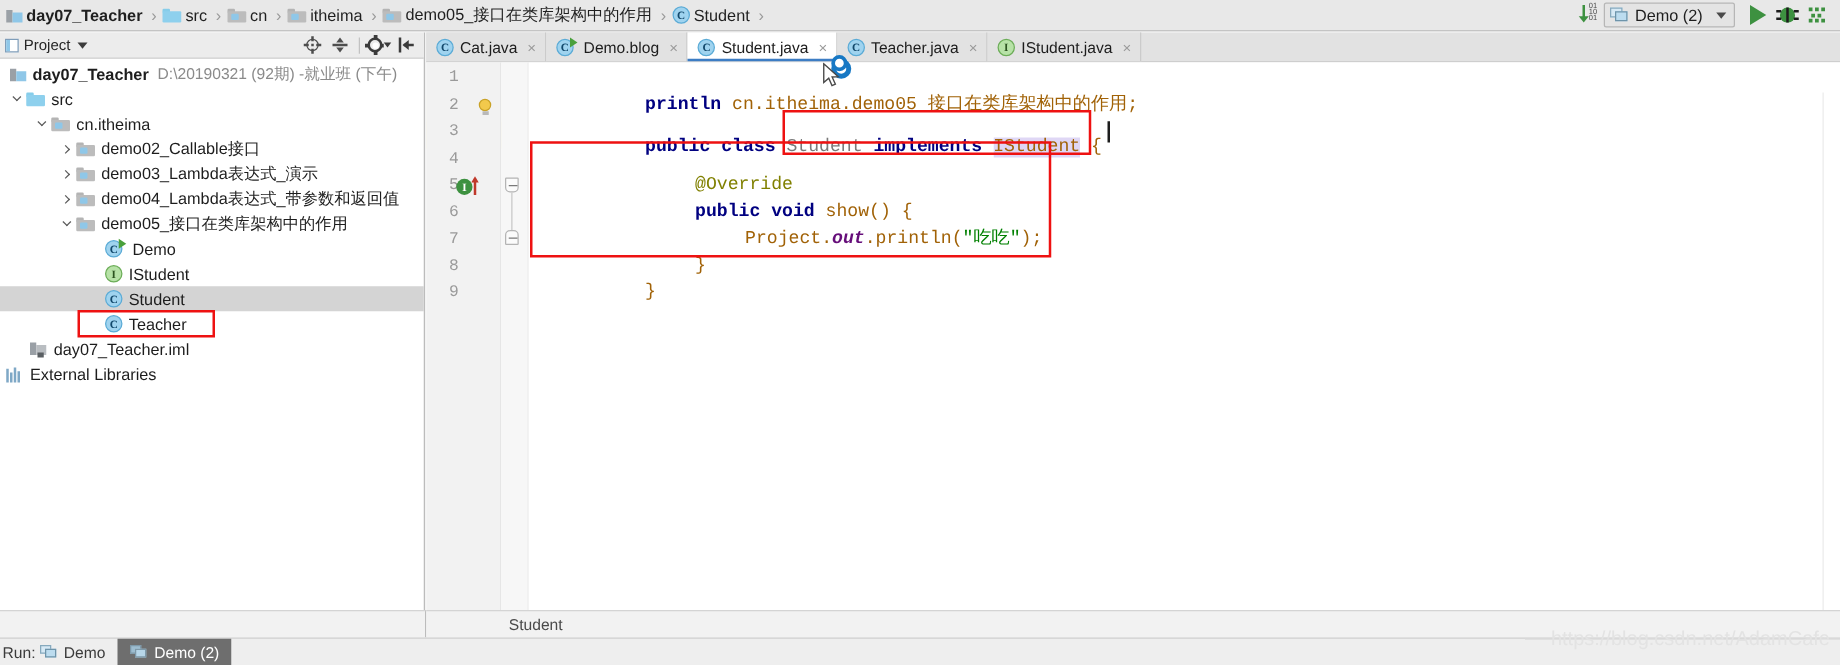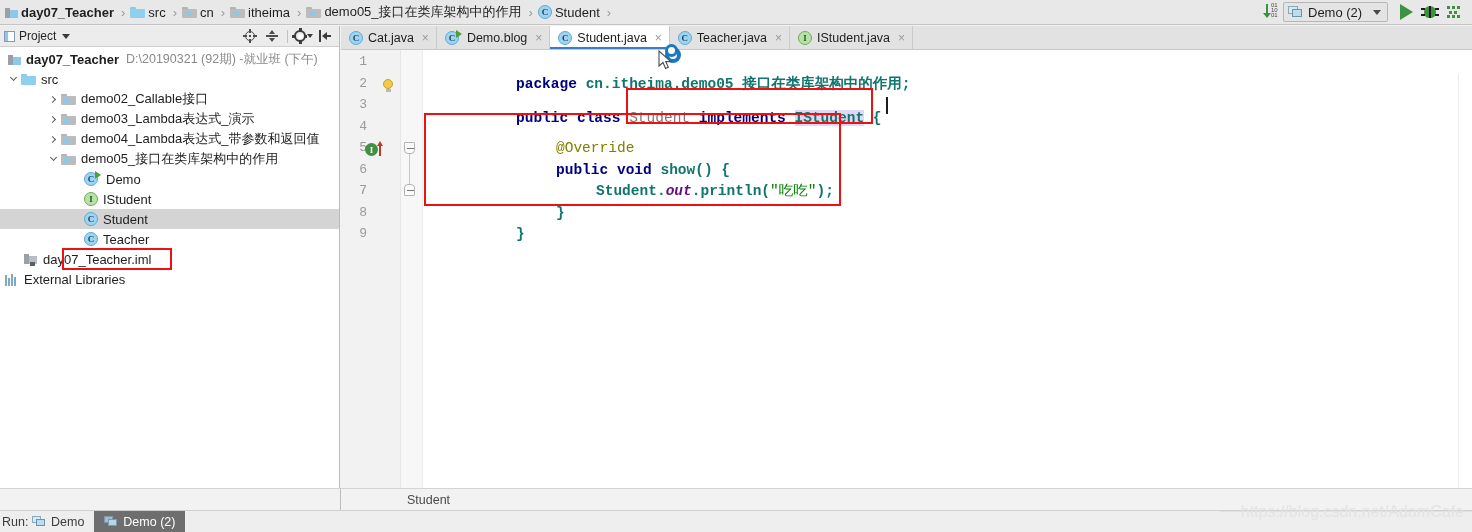--- a/index.html
+++ b/index.html
@@ -294,21 +294,21 @@
     flex: 1 1 auto; position: relative; background: #ffffff;
     font-family: "Liberation Mono", "DejaVu Sans Mono", monospace;
     font-size: 14.5px;
   }
   .cline {
     position: absolute; left: 0; height: 21.5px; line-height: 21.5px;
     white-space: pre; padding-left: 6px;
   }
   .kw { color: #000080; font-weight: bold; }
   .cls { color: #7a7a7a; }
-  .plain { color: #0f766e; font-weight: bold; }
+  .plain { color: #a16207; }
   .str { color: #008000; }
   .anno { color: #808000; }
   .fieldst { color: #660e7a; font-style: italic; font-weight: bold; }
   .hl-ident { background: #dfd7f5; }
   .caretline {
     position: absolute; left: 0; width: 1131px; height: 21.5px;
     background: #fdf6dd; pointer-events: none;
   }
   .caretline.band2 { background: #fffdf0; }
   .caret {
@@ -575,20 +575,30 @@
 
       <div class="trow">
         <span class="tind" style="width:2px"></span>
         <span class="tarrow">
             <span class="chev-d"></span>
           </span>
         <span class="ic ic-folder-blue"></span>
         <span class="tlabel">src</span>
       </div>
 
+      <div class="trow">
+        <span class="tind" style="width:22px"></span>
+        <span class="tarrow">
+            <span class="chev-d"></span>
+          </span>
+        <span class="ic ic-pkg">
+            <span class="dot"></span>
+          </span>
+        <span class="tlabel">cn.itheima</span>
+      </div>
 
 
       <div class="trow">
         <span class="tind" style="width:42px"></span>
         <span class="tarrow">
             <span class="chev-r"></span>
           </span>
         <span class="ic ic-pkg">
             <span class="dot"></span>
           </span>
@@ -747,38 +757,38 @@
           </span>
         <span class="foldline" style="left:8px; top:104px; height:30px;"></span>
         <span class="fold-bot" style="left:3px; top:134px;">
             <span class="m"></span>
           </span>
       </div>
 
       <div class="codebody">
 
         <div class="cline" style="top:2px;">
-          <span class="kw">package</span><span class="plain"> cn.itheima.demo05_接口在类库架构中的作用;</span>
+          <span class="kw">println</span><span class="plain"> cn.itheima.demo05_接口在类库架构中的作用;</span>
         </div>
 
         <div class="cline" style="top:36px;">
           <span class="kw">public</span><span class="plain"> </span><span class="kw">class</span><span class="plain"> </span><span class="cls">Student</span><span class="plain"> </span><span class="kw">implements</span><span class="plain"> </span><span class="plain hl-ident">IStudent</span><span class="plain"> </span><span class="plain">{</span>
         </div>
         <span class="caret" style="left:463px; top:47px;"></span>
 
         <div class="cline" style="top:66.5px; padding-left:46px;">
           <span class="anno">@Override</span>
         </div>
 
         <div class="cline" style="top:88px; padding-left:46px;">
           <span class="kw">public</span><span class="plain"> </span><span class="kw">void</span><span class="plain"> </span><span class="plain">show() {</span>
         </div>
 
         <div class="cline" style="top:109.5px; padding-left:86px;">
-          <span class="plain">Student.</span><span class="fieldst">out</span><span class="plain">.println(</span><span class="str">"</span><span class="str">吃吃</span><span class="str">"</span><span class="plain">);</span>
+          <span class="plain">Project.</span><span class="fieldst">out</span><span class="plain">.println(</span><span class="str">"</span><span class="str">吃吃</span><span class="str">"</span><span class="plain">);</span>
         </div>
 
         <div class="cline" style="top:131px; padding-left:46px;">
           <span class="plain">}</span>
         </div>
 
         <div class="cline" style="top:152.5px; padding-left:6px;">
           <span class="plain">}</span>
         </div>
       </div>

